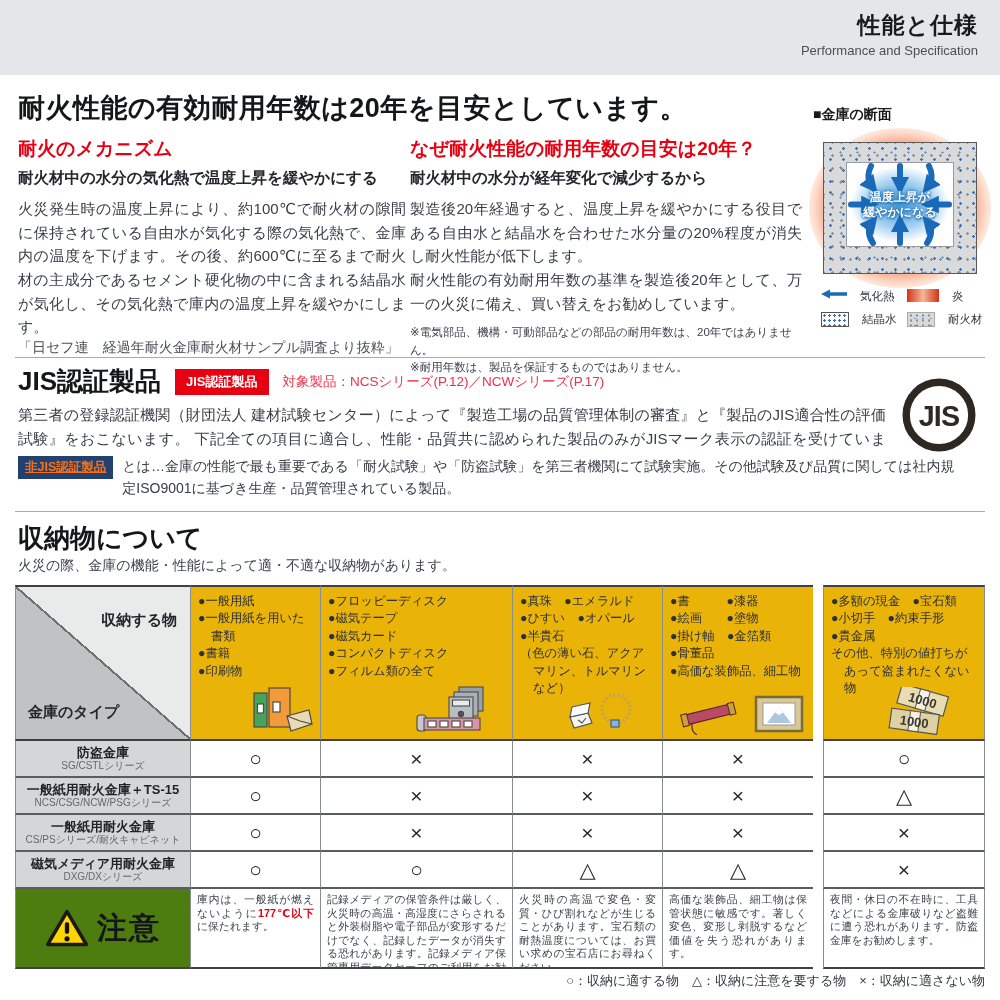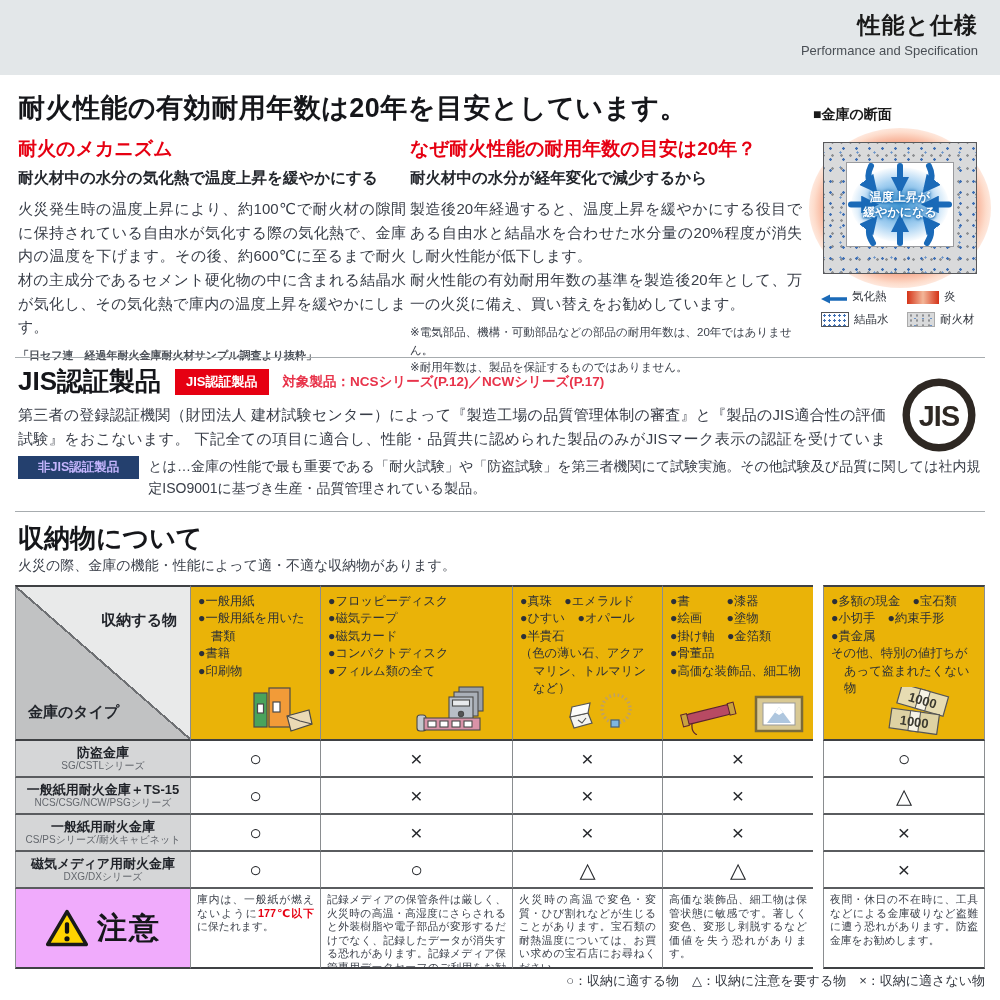--- a/index.html
+++ b/index.html
@@ -12,21 +12,21 @@
   
   .main-title{position:absolute;left:18px;top:90px;font-size:27px;font-weight:bold;color:#15161a;letter-spacing:.5px;}
   .diag-title{position:absolute;left:813px;top:106px;width:172px;font-size:14px;font-weight:bold;color:#1a1a1a;}
   
   .col{position:absolute;top:136px;}
   .col-mech{left:18px;width:388px;}
   .col-why{left:410px;width:392px;}
   .red-h{font-size:19px;font-weight:bold;color:#e60012;margin:0 0 6px 0;}
   .sub-h{font-size:15.5px;font-weight:bold;color:#23262c;margin:0 0 8px 0;}
   .body-t{font-size:15px;line-height:1.58;color:#383d47;text-align:justify;margin:0;}
-  .foot-t{font-size:11px;color:#4a4f57;margin-top:9px;font-weight:bold;}
+  .foot-t{font-size:14px;color:#4a4f57;}
   .note-t{font-size:11.5px;line-height:1.5;color:#3c414b;margin-top:9px;}
   
   .diag{position:absolute;left:815px;top:133px;width:170px;}
   .wall-wrap{position:relative;width:154px;height:132px;margin:9px auto 0;}
   .red-glow{position:absolute;inset:-14px;border-radius:50%;
     background:radial-gradient(ellipse at center,rgba(221,40,16,.95) 30%,rgba(238,92,40,.6) 55%,rgba(250,140,85,.3) 67%,rgba(255,255,255,0) 78%);}
   .wall{position:absolute;inset:0;border:1.5px solid #58595c;background-color:#d9dadb;
     background-image:
       radial-gradient(circle,#3e6fb4 0 1.1px,rgba(0,0,0,0) 1.5px),
       radial-gradient(circle,#8e9093 0 1.1px,rgba(0,0,0,0) 1.5px),
@@ -34,37 +34,37 @@
     background-size:13px 11px,9px 13px,17px 15px;background-position:0 0,4px 6px,8px 2px;padding-left:28px;}
   .inner{position:absolute;left:22px;right:22px;top:19px;bottom:26px;background:#fff;border:1px solid #9a9b9e;}
   .blue-glow{position:absolute;inset:4px;border-radius:50%;
     background:radial-gradient(ellipse at center,rgba(60,150,210,.95) 0%,rgba(120,185,235,.65) 45%,rgba(255,255,255,0) 72%);}
   .arrows{position:absolute;inset:0;width:100%;height:100%;}
   .ctext{position:absolute;inset:0;display:flex;flex-direction:column;align-items:center;justify-content:center;
     font-size:12px;font-weight:bold;color:#fff;line-height:1.25;z-index:3;
     text-shadow:0 0 3px #1d6fb4,0 0 5px #1d6fb4,0 1px 2px #1d6fb4;}
   .dlegend{margin-top:15px;margin-left:6px;display:grid;grid-template-columns:86px 78px;row-gap:8px;
     font-size:11.5px;color:#33373f;align-items:center;}
-  .dleg-item{display:flex;align-items:flex-end;gap:5px;}
+  .dleg-item{display:flex;align-items:flex-start;gap:13px;}
   .sw-flame{width:32px;height:13px;background:linear-gradient(90deg,#d43318,#f3b698 50%,#d43318);}
   .sw-crystal{width:26px;height:13px;background-color:#fff;border:1px solid #555;
     background-image:radial-gradient(circle,#3e6fb4 0 1px,rgba(0,0,0,0) 1.3px);background-size:5px 5px;}
   .sw-refract{width:26px;height:13px;background-color:#d9dadb;border:1px solid #aaa;
     background-image:radial-gradient(circle,#8e9093 0 1px,rgba(0,0,0,0) 1.3px),radial-gradient(circle,#6a93c8 0 .8px,rgba(0,0,0,0) 1.1px);
     background-size:6px 5px,8px 7px;background-position:0 0,3px 2px;}
   
   .rule{position:absolute;left:15px;width:970px;height:0;border-top:1px solid #a7acaf;}
   
   .jis-row{position:absolute;left:18px;top:364px;display:flex;align-items:center;gap:14px;}
   .jis-h{font-size:26px;font-weight:bold;color:#15161a;}
   .jis-badge{background:#e60012;color:#fff;font-size:13px;font-weight:bold;padding:4px 11px;}
-  .jis-target{color:#e8334a;font-size:13.5px;font-weight:bold;}
+  .jis-target{color:#e8334a;font-size:13.5px;font-weight:normal;}
   .jis-body{position:absolute;left:18px;top:403px;width:868px;font-size:15px;line-height:1.62;color:#383d47;text-align:justify;}
   .nonjis{position:absolute;left:18px;top:455px;display:flex;gap:9px;align-items:flex-start;}
-  .nonjis-badge{background:#24406e;color:#c4b5fd;font-size:12.5px;font-weight:bold;padding:3px 20px;white-space:nowrap;margin-top:1px;}
+  .nonjis-badge{background:#24406e;color:#f97316;font-size:12.5px;font-weight:bold;padding:3px 7px;white-space:nowrap;margin-top:1px;text-decoration:underline;}
   .nonjis-text{width:842px;font-size:14px;line-height:1.6;color:#383d47;}
   .jis-logo{position:absolute;left:898px;top:374px;}
   
   .st-h{position:absolute;left:18px;top:521px;font-size:26px;font-weight:bold;color:#15161a;}
   .st-lead{position:absolute;left:18px;top:557px;font-size:14px;color:#3c414b;}
   .stable{position:absolute;left:15px;top:585px;width:970px;display:grid;
     grid-template-columns:175px 130px 192px 150px 151px 10px 162px;
     grid-template-rows:156px 37px 37px 37px 37px 80px;}
   .cell{box-sizing:border-box;}
   .bT2{border-top:2px solid #3f4144;} .bB2{border-bottom:2px solid #3f4144;}
@@ -74,21 +74,21 @@
     background:linear-gradient(to top right,#c1c2c3 calc(50% - 1px),#6e7073 calc(50% - 1px),#6e7073 calc(50% + 1px),#e9eaea calc(50% + 1px));}
   .corner-top{position:absolute;top:24px;right:13px;font-size:15px;font-weight:bold;color:#23262c;}
   .corner-bot{position:absolute;bottom:17px;left:12px;font-size:15px;font-weight:bold;color:#23262c;}
   .hcell{position:relative;background:#eab308;padding:6px 6px 4px 7px;overflow:hidden;}
   .itm{font-size:12.3px;line-height:1.42;color:#2c3038;padding-left:13px;text-indent:-13px;}
   .illus{position:absolute;bottom:4px;right:5px;}
   .rlabel{background:#d5d6d7;display:flex;flex-direction:column;align-items:center;justify-content:center;}
   .rname{font-size:13px;font-weight:bold;color:#1f2228;line-height:1.15;}
   .rseries{font-size:10px;color:#63676d;line-height:1.1;}
   .mark{background:#fff;display:flex;align-items:center;justify-content:center;font-size:21px;color:#26282c;}
-  .caut-label{background:#f0abfc;display:flex;align-items:center;justify-content:center;gap:8px;}
+  .caut-label{background:#4d7c0f;display:flex;align-items:center;justify-content:center;gap:8px;}
   .caut-word{font-size:30px;font-weight:bold;color:#15161a;letter-spacing:2px;}
   .ccell{background:#fff;padding:4px 6px;font-size:10.8px;line-height:1.26;color:#3c414b;text-align:justify;overflow:hidden;}
   .cred{color:#e60012;font-weight:bold;}
   .st-legend{position:absolute;right:15px;top:972px;font-size:13px;color:#33373f;}
 </style>
 </head>
 <body>
 
 <div id="page">
 

